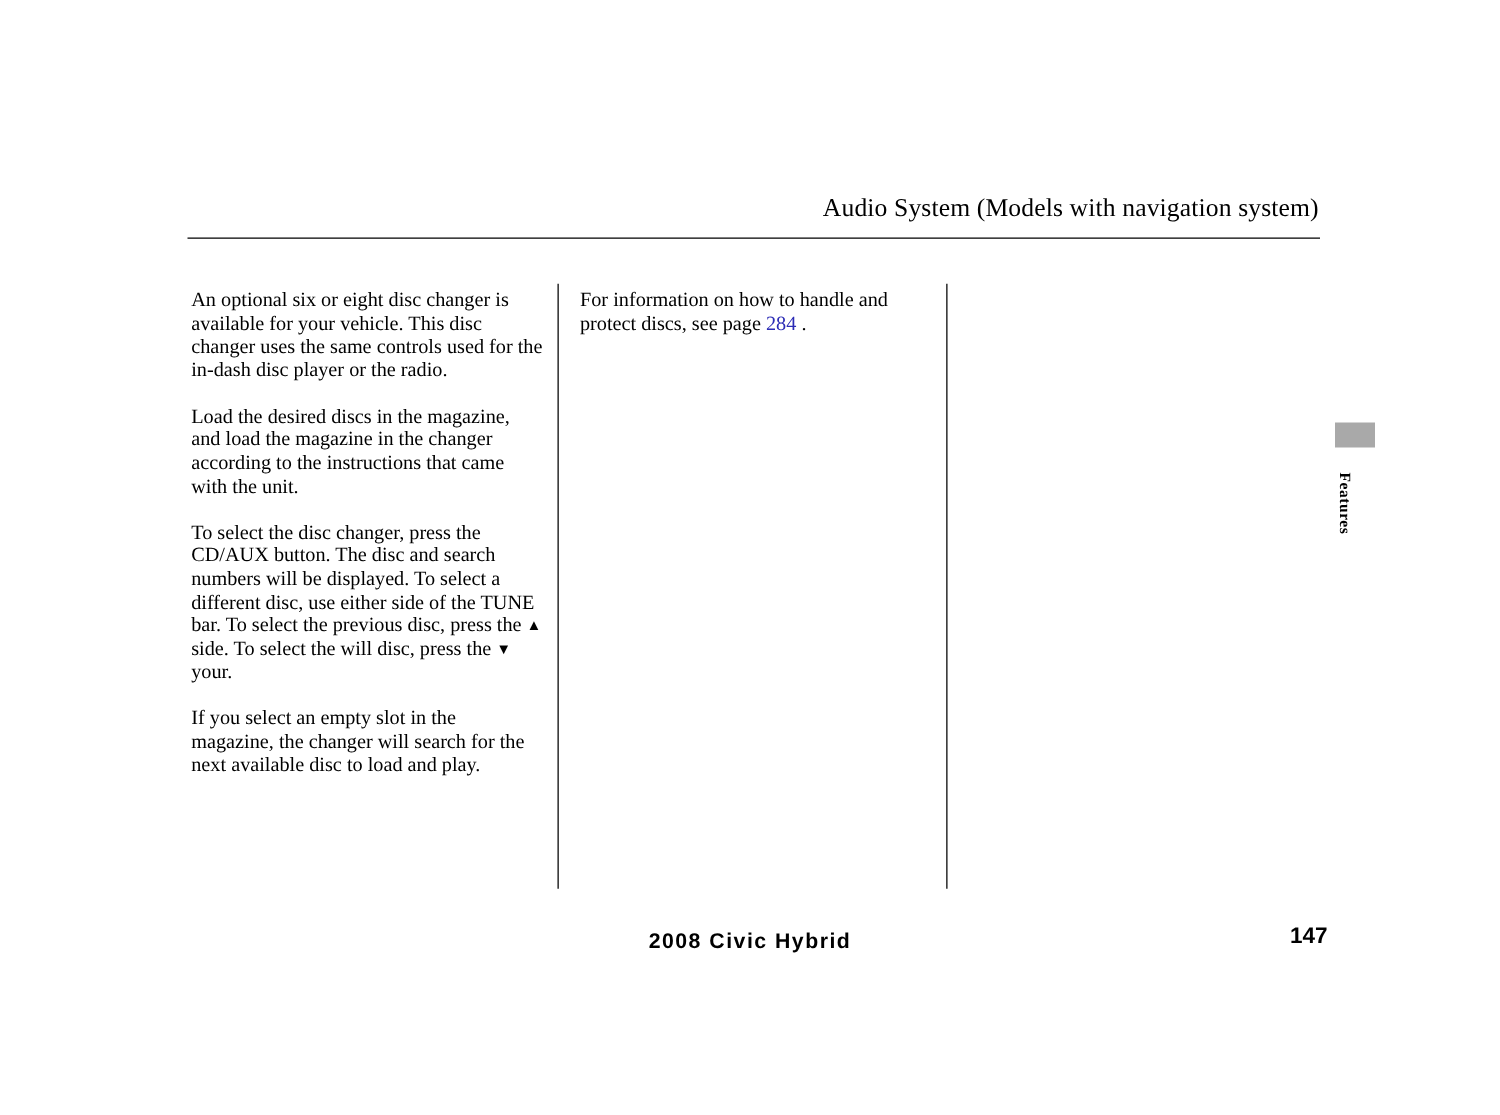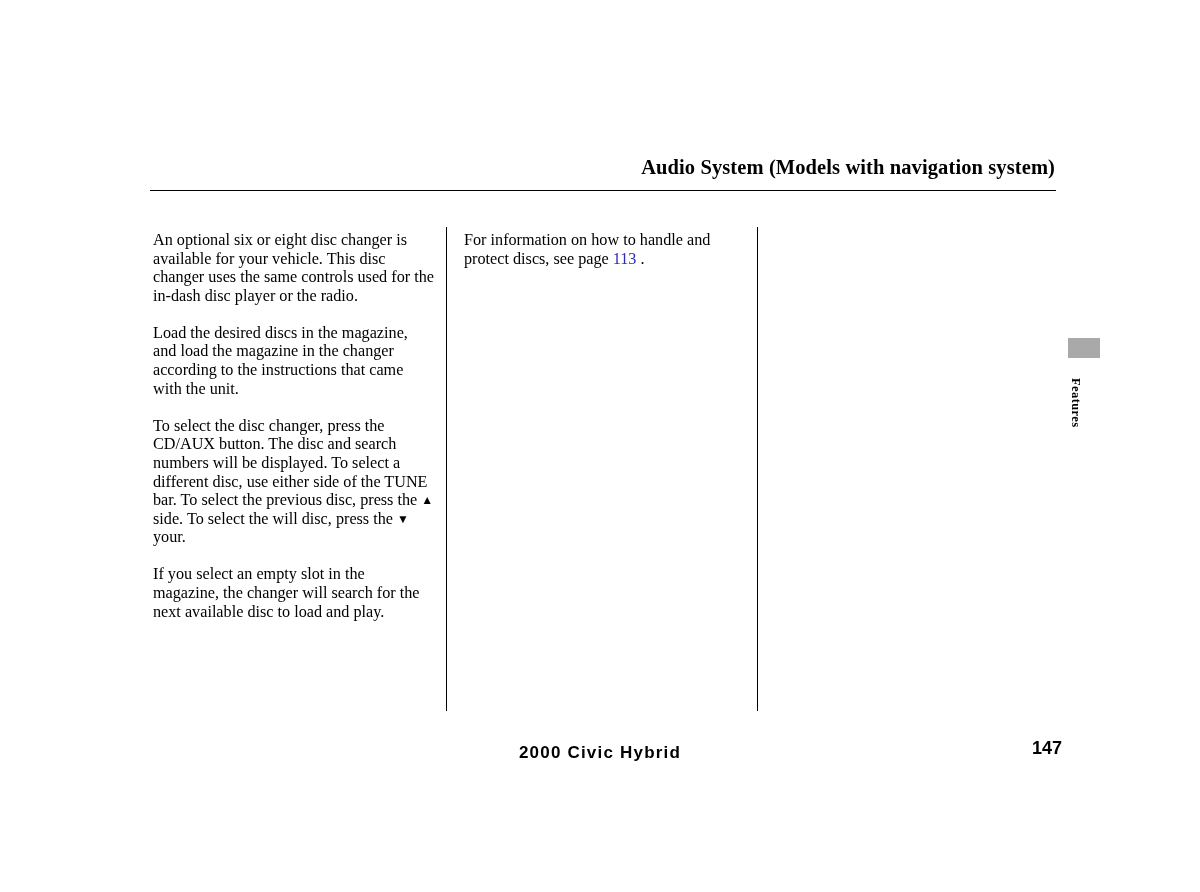--- a/index.html
+++ b/index.html
@@ -22,21 +22,21 @@
     width: 1200px;
     height: 892px;
   }
 
   
   .header-title {
     position: absolute;
     right: 145px;
     top: 156px;
     font-family: "Liberation Serif", serif;
-    font-weight: bold;
+    font-weight: normal;
     font-size: 20.5px;
     letter-spacing: 0.1px;
     white-space: nowrap;
     text-align: right;
   }
   .header-rule {
     position: absolute;
     left: 150px;
     top: 190px;
     width: 906px;
@@ -156,22 +156,22 @@
   <div class="col-rule right-rule"></div>
 
   <div class="col col-1">
     <p class="body">An optional six or eight disc changer is available for your vehicle. This disc changer uses the same controls used for the in-dash disc player or the radio.</p>
     <p class="body">Load the desired discs in the magazine, and load the magazine in the changer according to the instructions that came with the unit.</p>
     <p class="body"><span>To select the disc changer, press the CD/AUX button. The disc and search numbers will be displayed. To select a different disc, use either side of the TUNE bar. To select the previous disc, press the </span><span class="tri tri-up"></span><span> side. To select the will disc, press the </span><span class="tri tri-down"></span><span> your.</span></p>
     <p class="body">If you select an empty slot in the magazine, the changer will search for the next available disc to load and play.</p>
   </div>
 
   <div class="col col-2">
-    <p class="body"><span>For information on how to handle and protect discs, see page </span><span class="xref">113</span><span> .</span></p>
+    <p class="body"><span>For information on how to handle and protect discs, see page </span><span class="xref">284</span><span> .</span></p>
   </div>
 
   <div class="thumb-tab"></div>
   <div class="thumb-label">Features</div>
 
-  <div class="footer-center">2000  Civic  Hybrid</div>
+  <div class="footer-center">2008  Civic  Hybrid</div>
   <div class="footer-page">147</div>
 
 </div>
 
 </body></html>

